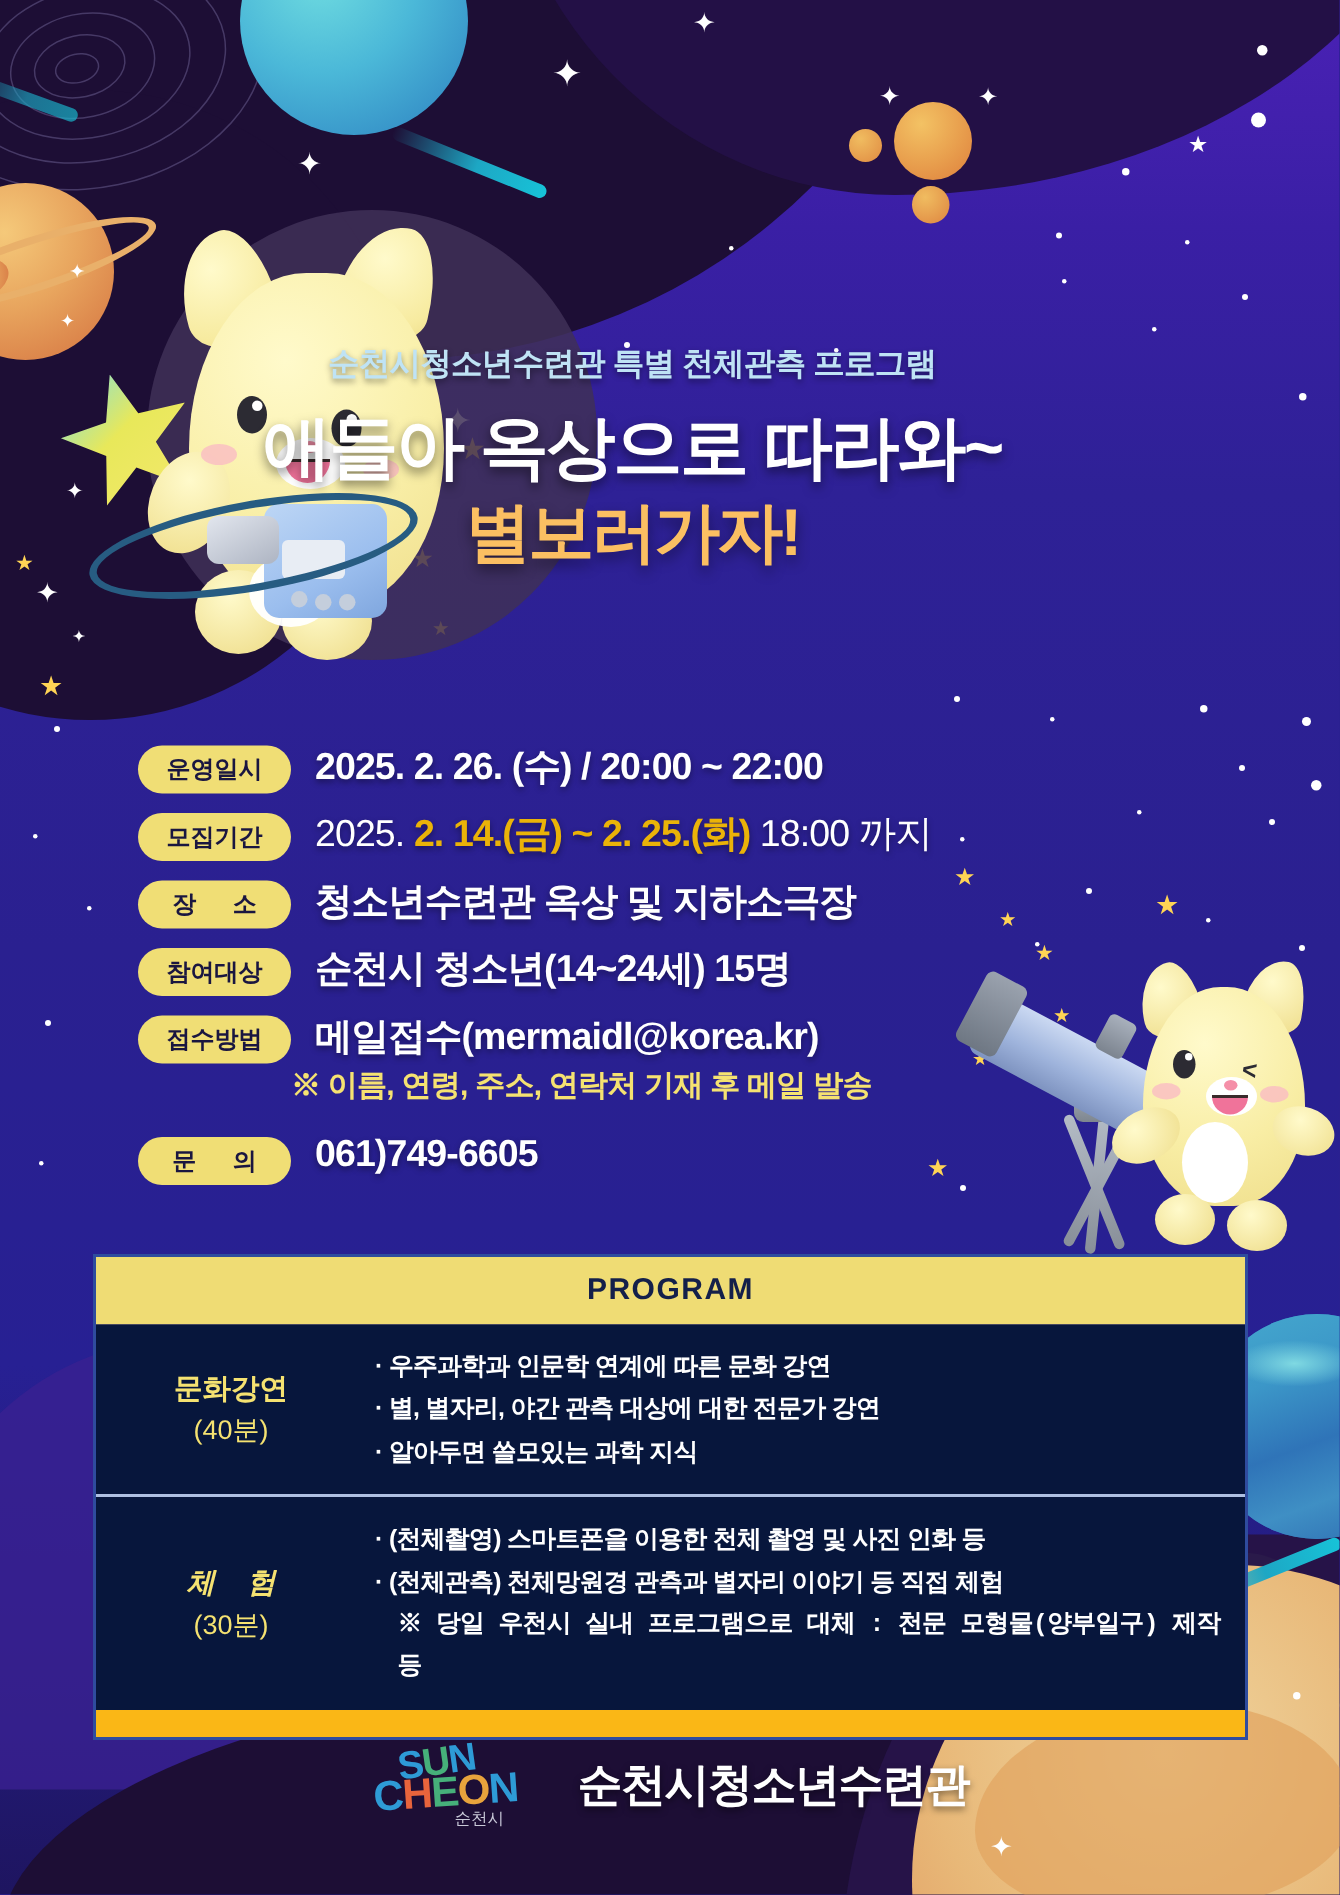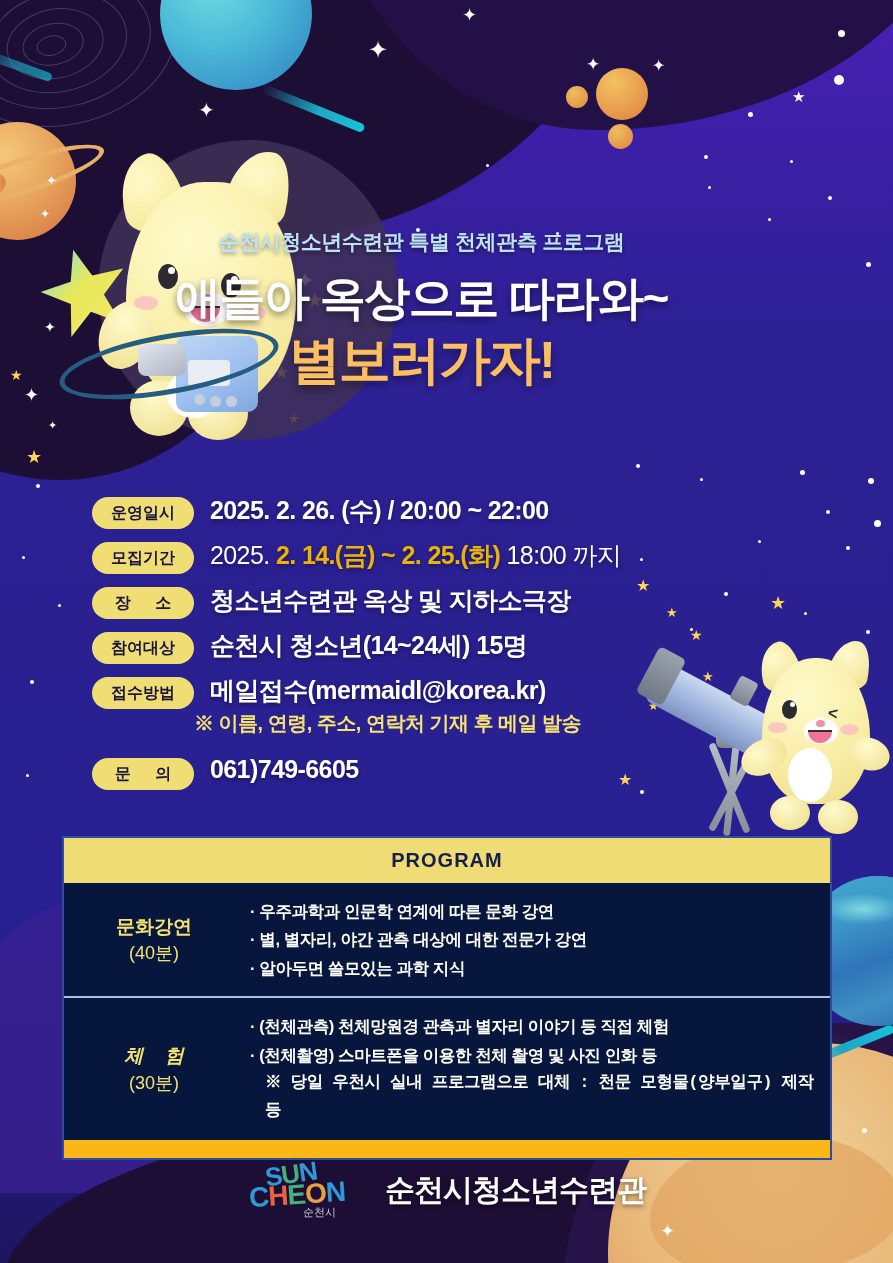--- a/index.html
+++ b/index.html
@@ -175,21 +175,21 @@
   .r-foot.l { left:26px; top:152px; }
   .r-foot.r { left:74px; top:156px; }
 
   
   .head-block { position:absolute; left:0; right:0; top:228px; text-align:center;
     padding-right:50px; z-index:8; }
   .subtitle { font-size:21px; font-weight:bold; color:#BFE3F5; letter-spacing:-0.5px;
     text-shadow:0 2px 4px rgba(0,0,0,.45); }
   .title1 { margin-top:12px; font-size:46px; font-weight:bold; color:#FFFFFF;
     letter-spacing:-1.5px; text-shadow:0 3px 7px rgba(0,0,0,.5); }
-  .title2 { margin-top:2px; font-size:52px; font-weight:bold; color:#FBBF62;
+  .title2 { margin-top:2px; font-size:44px; font-weight:bold; color:#FBBF62;
     letter-spacing:-2px; line-height:1.1; text-shadow:0 4px 9px rgba(0,0,0,.45); }
 
   
   .info { position:absolute; left:92px; top:494px; z-index:9; }
   .irow { display:flex; align-items:flex-start; margin-bottom:10px; }
   .pill { flex:0 0 auto; width:102px; height:32px; background:#F0DE75; color:#1A1640;
     border-radius:16px; font-size:16px; font-weight:bold; display:flex; align-items:center;
     justify-content:center; letter-spacing:0; margin-top:3px; }
   .pill.spaced { letter-spacing:10px; text-indent:10px; }
   .ival { margin-left:16px; font-size:25px; font-weight:bold; color:#fff;
@@ -449,22 +449,22 @@
           <div>· 알아두면 쓸모있는 과학 지식</div>
         </div>
       </div>
 
       <div class="prow">
         <div class="pcell-l">
           <div class="ttl spaced">체  험</div>
           <div class="dur">(30분)</div>
         </div>
         <div class="pcell-r">
+          <div>· (천체촬영) 스마트폰을 이용한 천체 촬영 및 사진 인화 등</div>
           <div>· (천체관측) 천체망원경 관측과 별자리 이야기 등 직접 체험</div>
-          <div>· (천체촬영) 스마트폰을 이용한 천체 촬영 및 사진 인화 등</div>
           <div class="sub">※ 당일 우천시 실내 프로그램으로 대체 : 천문 모형물(양부일구) 제작 등</div>
         </div>
       </div>
 
     </div>
     <div class="prog-foot"></div>
   </div>
 
   <div class="footer">
     <div class="logo">

